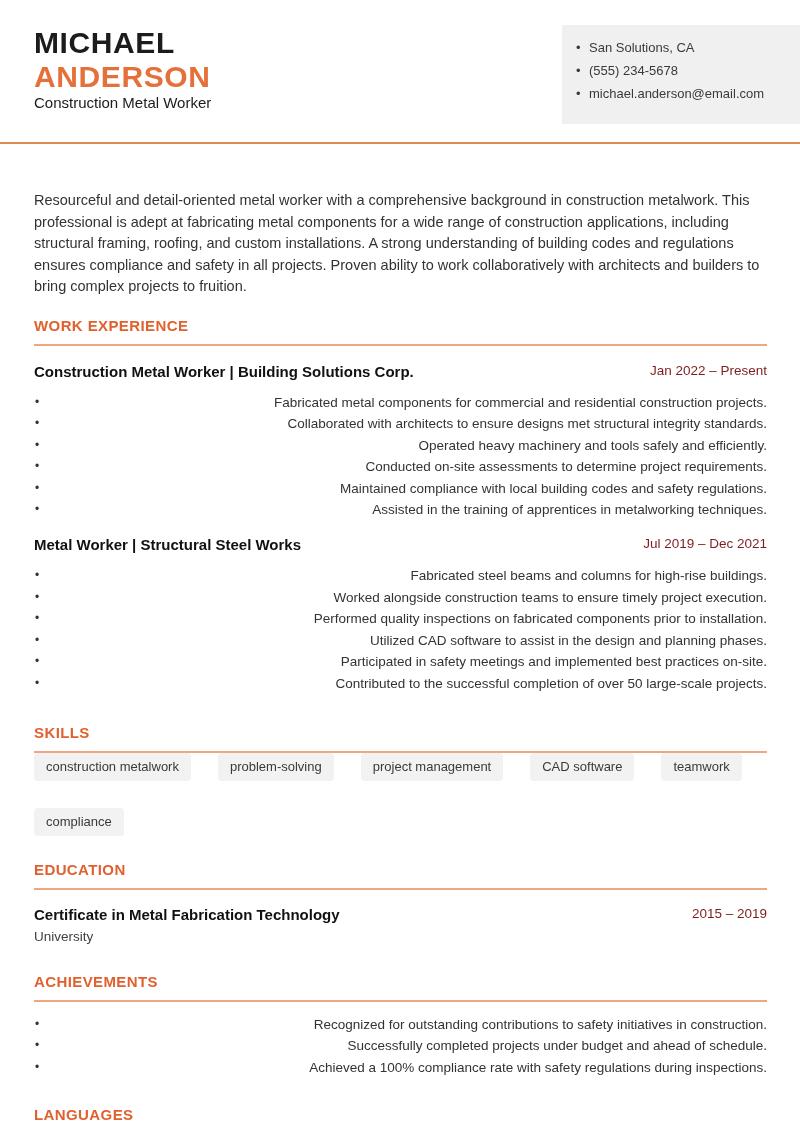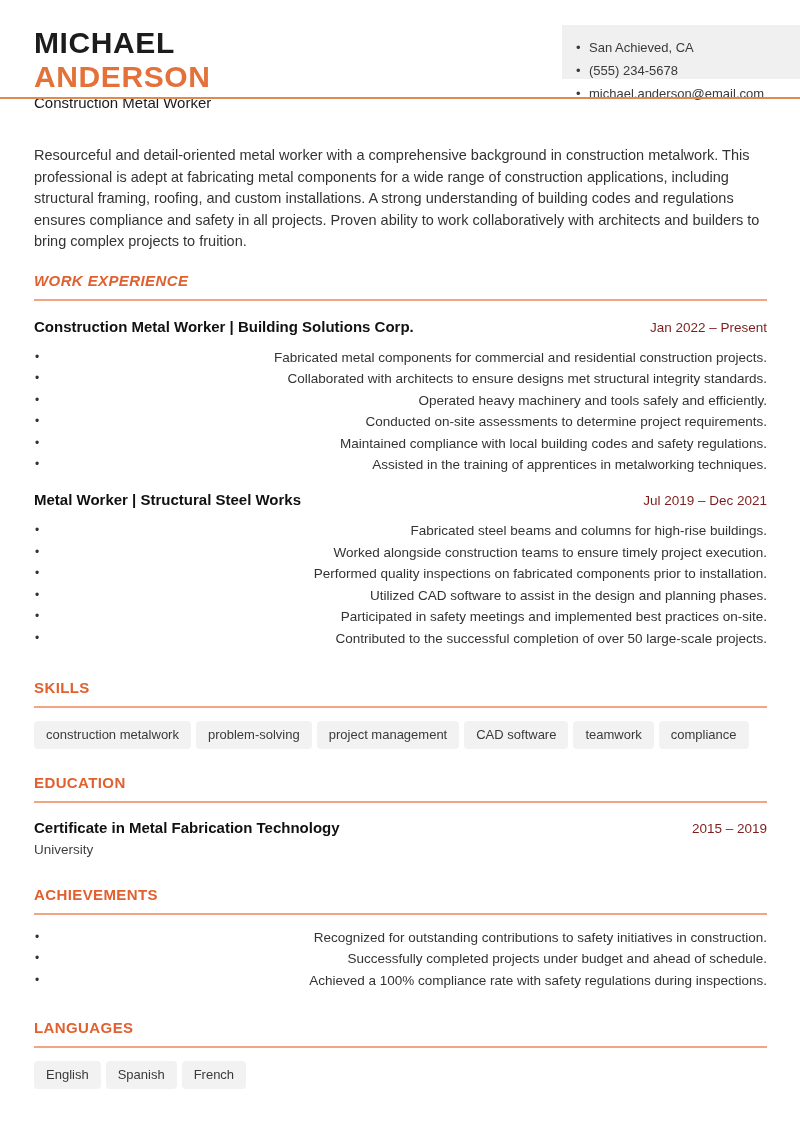--- a/index.html
+++ b/index.html
@@ -1,72 +1,72 @@
 <!DOCTYPE html>
 <html><head>
 <meta charset="utf-8">
 <style>
   * { margin:0; padding:0; box-sizing:border-box; }
   html,body { width:800px; height:1130px; background:#ffffff; overflow:hidden; }
   body { font-family:"Liberation Sans","DejaVu Sans",sans-serif; color:#333; }
 
   
-  .header { position:relative; height:99px; }
+  .header { position:relative; height:144px; }
   .name-block { position:absolute; left:34px; top:26px; }
   .name-line { font-size:30px; font-weight:800; letter-spacing:0.6px; line-height:34px; color:#1c1c1c; }
   .name-line.last { color:#e4703a; }
   .person-title { font-size:15px; color:#1b1b1b; }
   .contact-box { position:absolute; left:562px; right:0; top:25px; bottom:20px;
                  background:#f0f0f0; padding:11px 10px 11px 14px; }
   .contact-list { list-style:none; }
   .contact-list li { position:relative; padding-left:13px; font-size:13px; color:#3a3a3a; line-height:23px; }
   .contact-list li::before { content:"•"; position:absolute; left:0; top:0; color:#3a3a3a; }
   .header-rule { position:absolute; left:0; right:0; bottom:0; height:2px; background:#de8b53; }
 
   
   .content { padding:0 33px 0 34px; }
   .summary { margin-top:46px; font-size:14.5px; line-height:21.5px; color:#333; }
 
   .section-heading { font-size:15px; font-weight:700; letter-spacing:0.4px; color:#e0612f;
                      padding-bottom:10px; border-bottom:2px solid #f2a585; }
-  .mt-work { margin-top:19px;font-style:italic; }
+  .mt-work { margin-top:19px; }
   .mt-skills { margin-top:29px; }
   .mt-edu { margin-top:25px; }
   .mt-ach { margin-top:29px; }
   .mt-lang { margin-top:28px; }
 
-  .entry-head { display:flex; justify-content:space-between; align-items:flex-end; }
+  .entry-head { display:flex; justify-content:space-between; align-items:flex-start; }
   .entry-head.job1 { margin-top:17px; }
   .entry-head.job2 { margin-top:15px; }
   .entry-head.edu { margin-top:16px; }
   .entry-title { font-size:15px; font-weight:700; color:#111; }
   .entry-dates { font-size:13.5px; color:#7f1d1d; white-space:nowrap; }
   .entry-sub { margin-top:6px; font-size:13.5px; color:#3f3f3f; }
 
   .bullet-list { list-style:none; margin-top:12px; }
   .bullet-list li { position:relative; padding-left:13px; font-size:13.5px; color:#333; line-height:21.6px;text-align:right; }
   .bullet-list li::before { content:"•"; position:absolute; left:1px; top:0; font-size:12px; color:#333; }
 
-  .chip-row { display:flex; flex-wrap:wrap; gap:5px; margin-top:13px; }
+  .chip-row { display:flex; flex-wrap:wrap; gap:27px; }
   .chip { background:#f2f2f2; border-radius:4px; padding:7px 12px; font-size:13px; color:#3a3a3a; line-height:14px; }
 </style>
 </head>
 <body>
 
 <div class="page">
 
   <div class="header">
     <div class="name-block">
       <div class="name-line">MICHAEL</div>
       <div class="name-line last">ANDERSON</div>
       <div class="person-title">Construction Metal Worker</div>
     </div>
     <div class="contact-box">
       <ul class="contact-list">
-        <li>San Achieved, CA</li>
+        <li>San Solutions, CA</li>
         <li>(555) 234-5678</li>
         <li>michael.anderson@email.com</li>
       </ul>
     </div>
     <div class="header-rule"></div>
   </div>
 
   <div class="content">
 
     <p class="summary">Resourceful and detail-oriented metal worker with a comprehensive background in construction metalwork. This professional is adept at fabricating metal components for a wide range of construction applications, including structural framing, roofing, and custom installations. A strong understanding of building codes and regulations ensures compliance and safety in all projects. Proven ability to work collaboratively with architects and builders to bring complex projects to fruition.</p>

